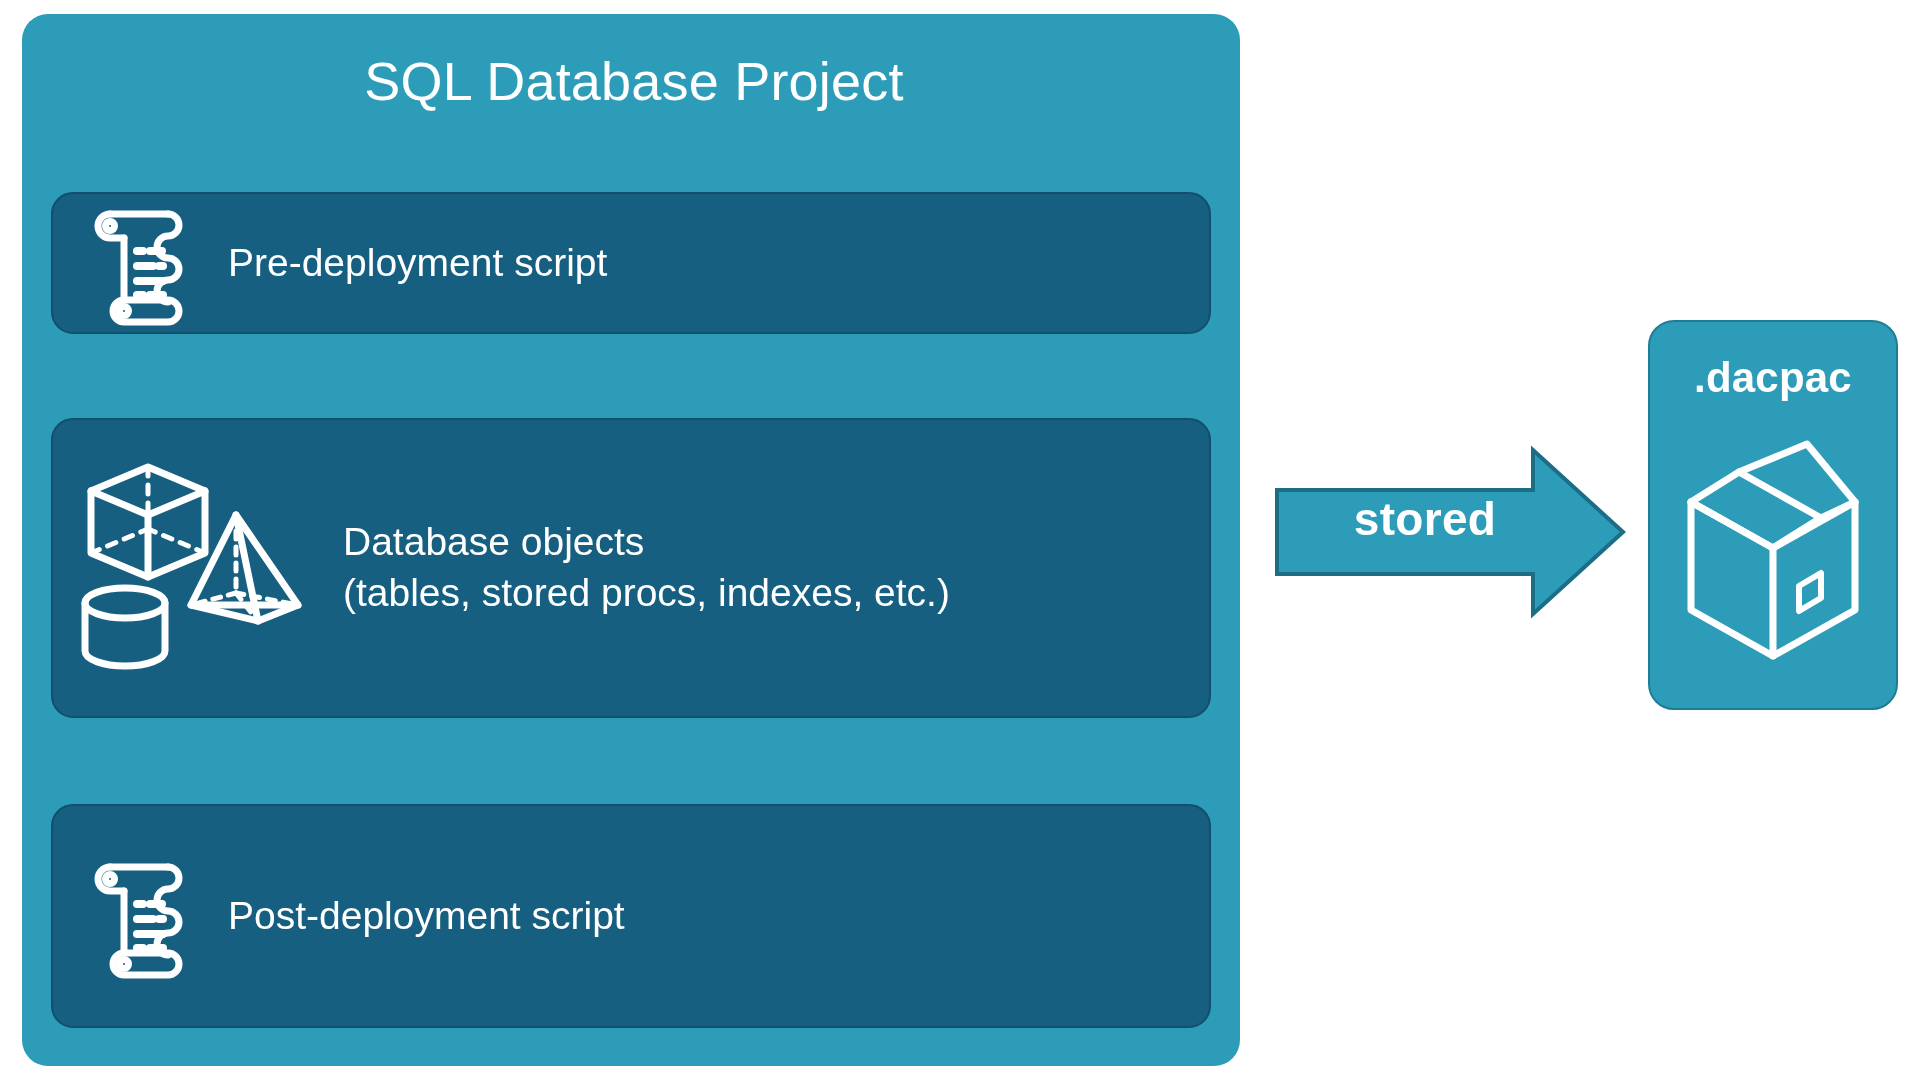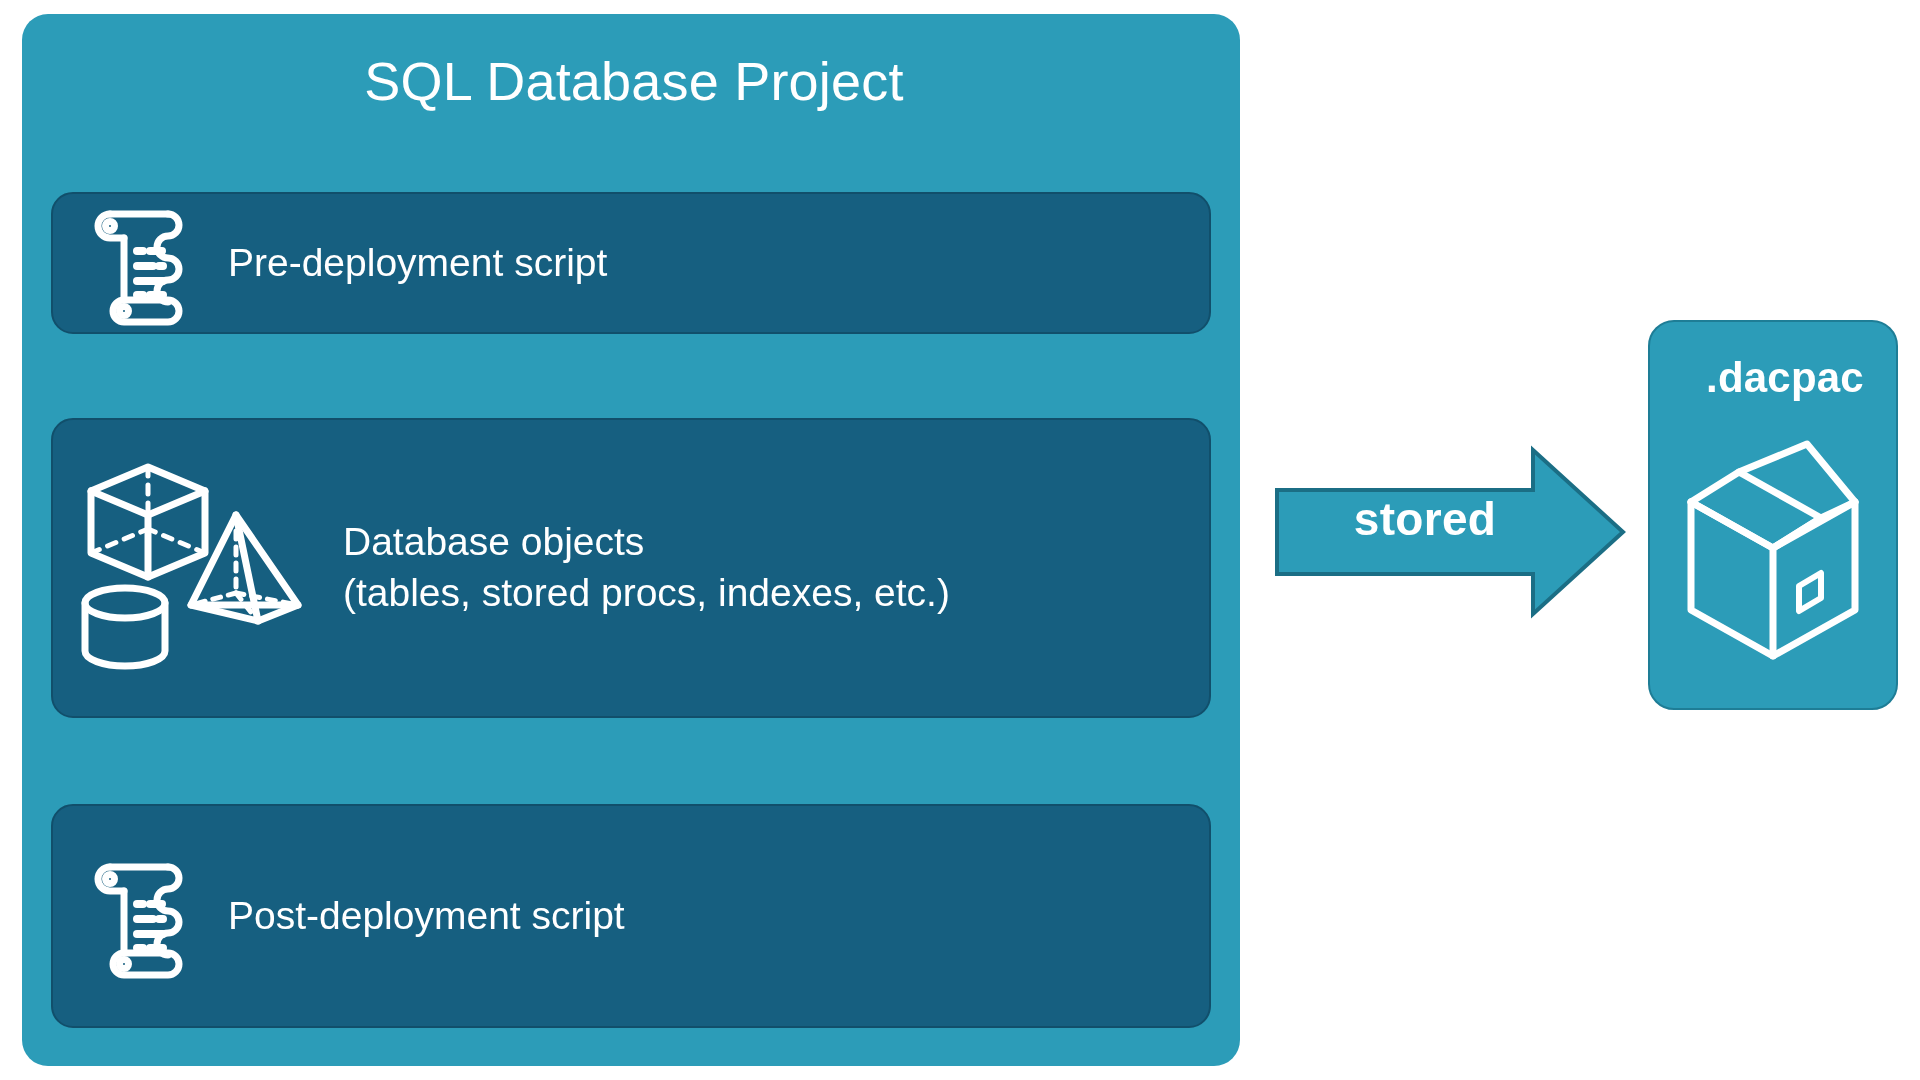--- a/index.html
+++ b/index.html
@@ -112,21 +112,20 @@
   #dacpac-label {
     position: absolute;
     left: 0;
     top: 32px;
     width: 100%;
     text-align: center;
     color: #ffffff;
     font-size: 42px;
     font-weight: bold;
     letter-spacing: 0.2px;
-    padding-left: 12px;
   }
   #dacpac-icon-wrap {
     position: absolute;
     left: 50%;
     transform: translateX(-50%);
     top: 108px;
     width: 200px;
     height: 240px;
   }
 

